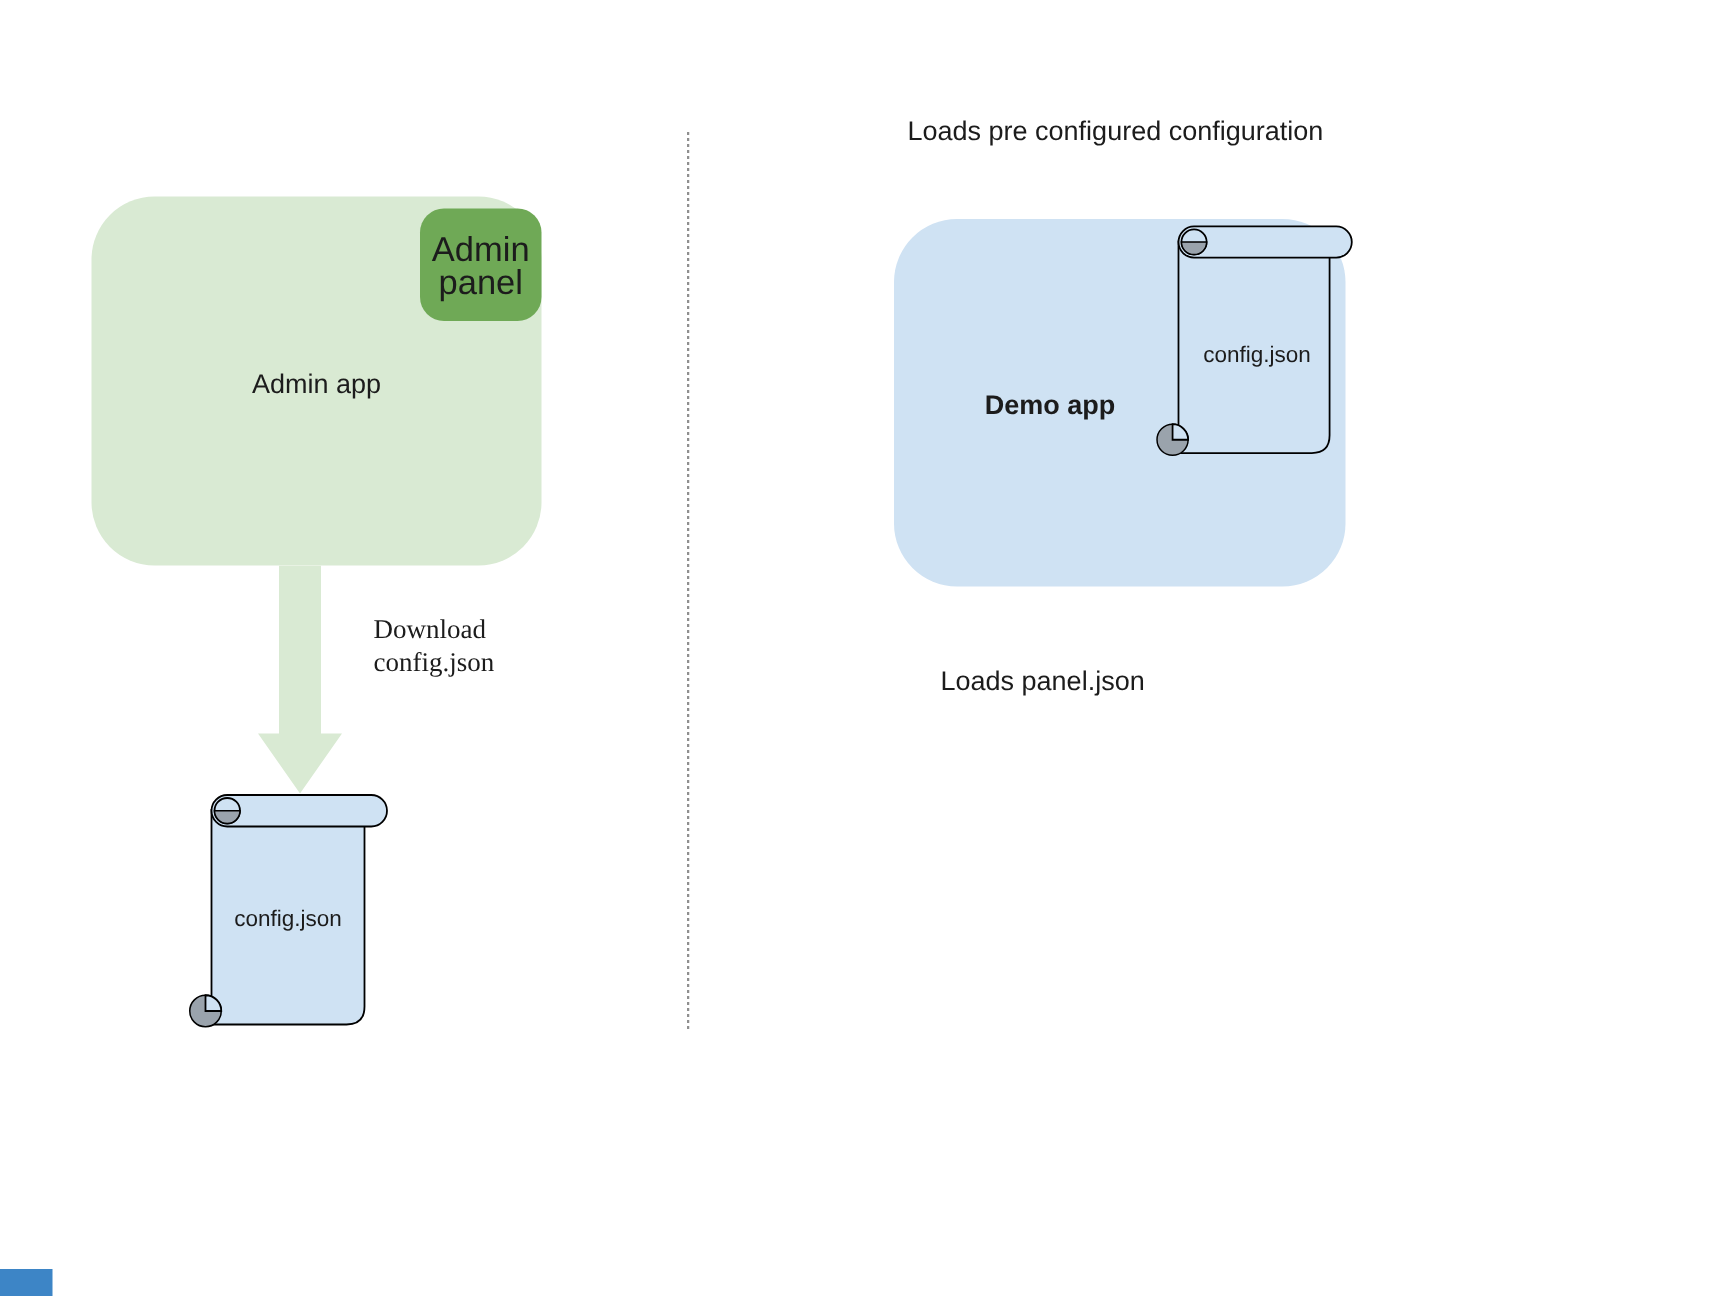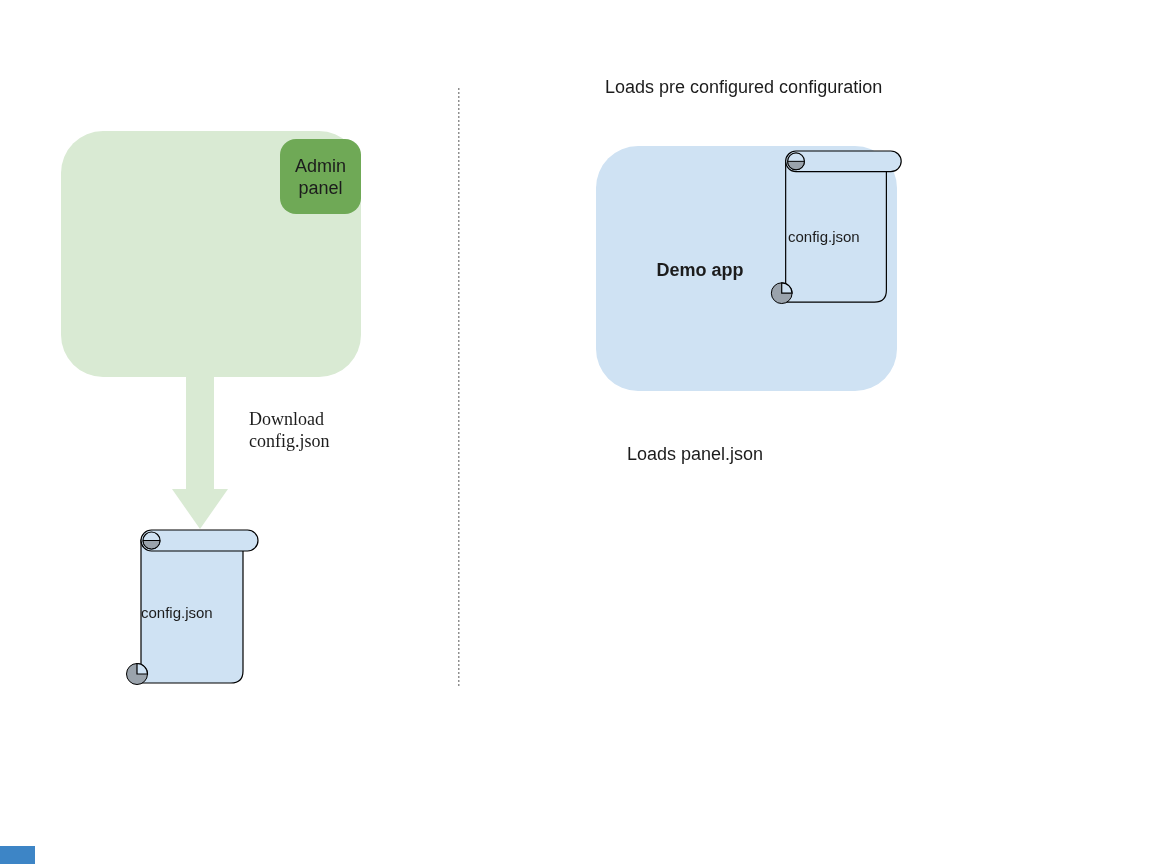--- a/index.html
+++ b/index.html
@@ -19,34 +19,34 @@
     position:relative;width:1152px;height:864px;background:#ffffff;overflow:hidden;
   }
   .abs{position:absolute;}
   .section-title{font-size:18px;line-height:22px;white-space:nowrap;}
   .app-box{border-radius:42px;}
   .admin-box{left:61px;top:131px;width:300px;height:246px;background:var(--light_green);}
   .demo-box{left:596px;top:146px;width:301px;height:245px;background:var(--light_blue);}
   .admin-panel{
     left:280px;top:139px;width:81px;height:75px;border-radius:16px;
     background:var(--green);display:flex;align-items:center;justify-content:center;
-    text-align:center;font-size:18px;line-height:22px;padding:4px;
+    text-align:center;font-size:23px;line-height:22px;padding:4px;
   }
   .app-label{font-size:18px;line-height:22px;text-align:center;}
   .admin-app-label{left:61px;top:245px;width:300px;}
   .demo-app-label{left:610px;top:259px;width:180px;font-weight:bold;}
   .caption{font-size:18px;line-height:22px;}
   .download-caption{left:249px;top:408px;width:104px;font-family:Liberation Serif, serif;}
   .loads-caption{left:627px;top:443px;white-space:nowrap;}
   .divider{
     left:458px;top:88px;width:2px;height:600px;
     background-image:repeating-linear-gradient(to bottom,var(--divider) 0px,var(--divider) 2px,transparent 2px,transparent 4px);
     background-size:1.5px 100%;background-repeat:no-repeat;
   }
-  .scroll-label{font-size:15px;line-height:18px;text-align:left;}
+  .scroll-label{font-size:15px;line-height:18px;text-align:center;}
   .scroll-label-left{left:141px;top:604px;width:102px;}
   .scroll-label-right{left:788px;top:228px;width:100px;}
   .arrow-svg{left:169px;top:377px;}
   .scroll-left{left:124px;top:528px;}
   .scroll-right{left:768px;top:149px;}
   .corner-rect{left:0px;top:846px;width:35px;height:18px;background:var(--corner_blue);}
   svg .sfill{fill:var(--light_blue);stroke:var(--stroke);stroke-width:1.2;}
   svg .gfill{fill:var(--curl_gray);stroke:var(--stroke);stroke-width:1;}
   svg .afill{fill:var(--light_green);stroke:none;}
 </style>
@@ -56,20 +56,21 @@
 <div class="canvas">
 
   <div class="abs section-title" style="left:605px;top:49px;margin-top:27px;">Loads pre configured configuration</div>
 
   <div class="abs divider"></div>
 
   <div class="abs app-box admin-box"></div>
   <div class="abs admin-panel">
     <span>Admin panel</span>
   </div>
+  <div class="abs app-label admin-app-label">Admin app</div>
 
   <svg class="abs arrow-svg" width="62" height="152" viewBox="0 0 62 152">
     <path class="afill" d="M17,0 H45 V112 H59 L31,152 L3,112 H17 Z"></path>
   </svg>
   <div class="abs caption download-caption">Download config.json</div>
 
   <svg class="abs scroll-left" width="140" height="160" viewBox="0 0 140 160">
     <path class="sfill" d="M17,12 H119 V143 Q119,155 107,155 H17 Z"></path>
     <circle class="gfill" cx="13" cy="146" r="10.5"></circle>
     <path class="sfill" d="M13,146 V135.5 A10.5,10.5 0 0 1 23.5,146 Z"></path>

